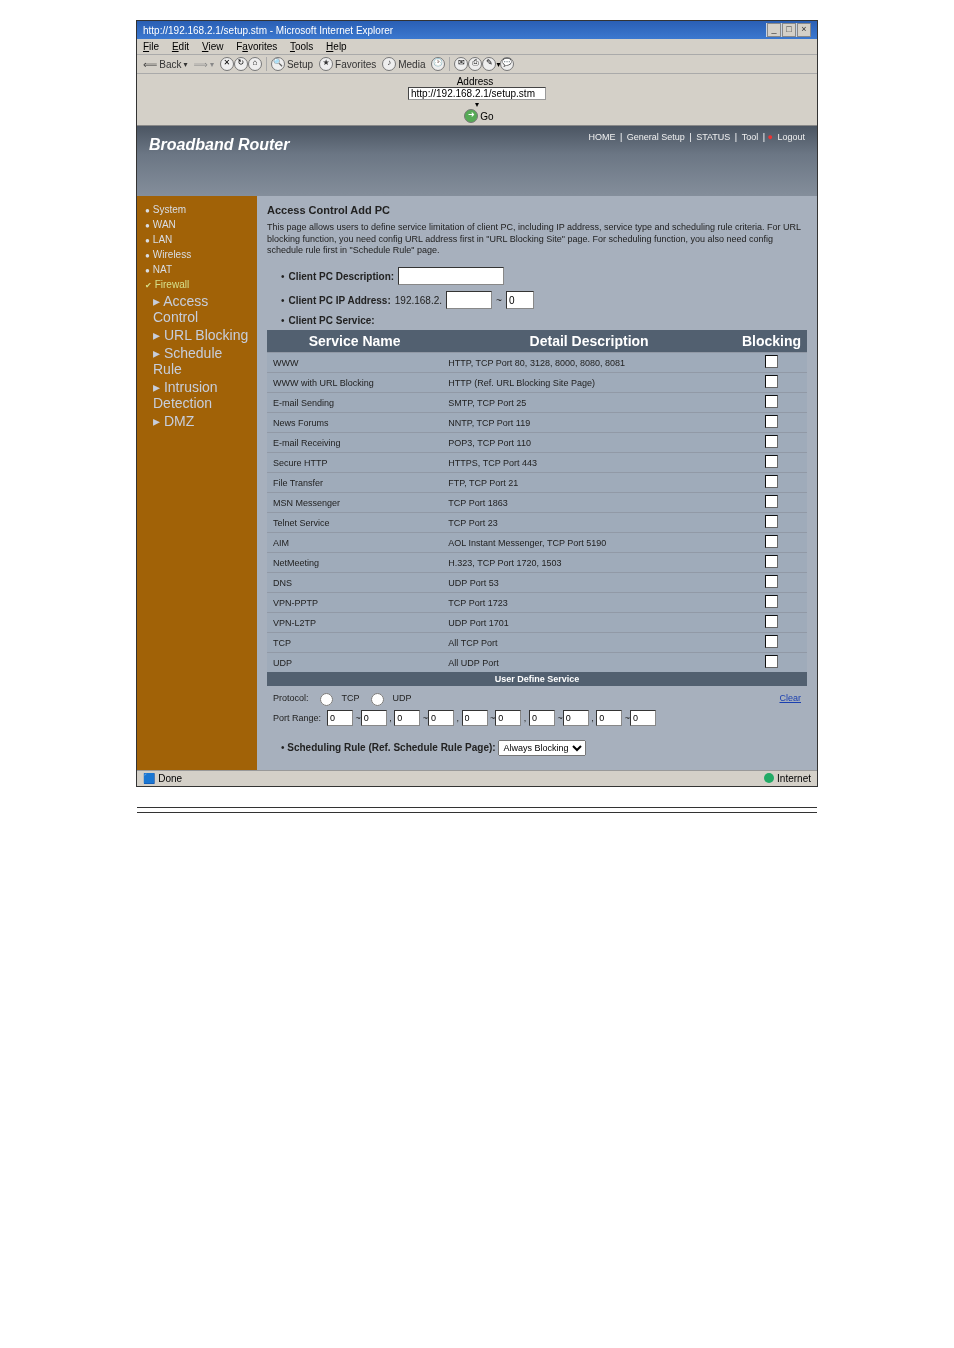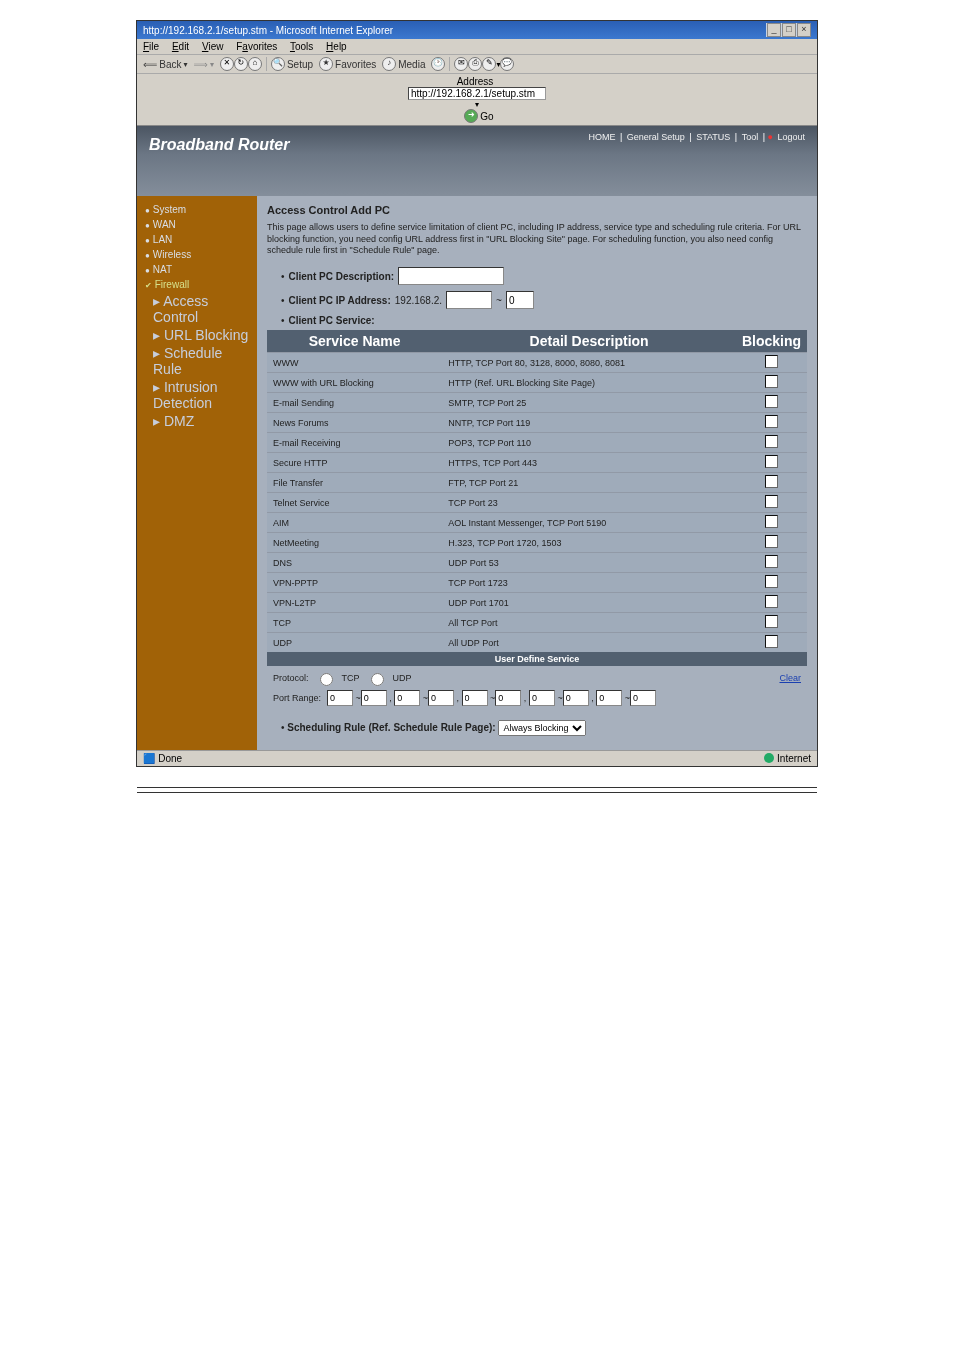--- a/index.html
+++ b/index.html
@@ -201,20 +201,25 @@
                 <td>Secure HTTP</td>
                 <td>HTTPS, TCP Port 443</td>
                 <td class="ck"><span class="ckbox"></span></td>
               </tr>
               <tr>
                 <td>File Transfer</td>
                 <td>FTP, TCP Port 21</td>
                 <td class="ck"><span class="ckbox"></span></td>
               </tr>
               <tr>
+                <td>MSN Messenger</td>
+                <td>TCP Port 1863</td>
+                <td class="ck"><span class="ckbox"></span></td>
+              </tr>
+              <tr>
                 <td>Telnet Service</td>
                 <td>TCP Port 23</td>
                 <td class="ck"><span class="ckbox"></span></td>
               </tr>
               <tr>
                 <td>AIM</td>
                 <td>AOL Instant Messenger, TCP Port 5190</td>
                 <td class="ck"><span class="ckbox"></span></td>
               </tr>
               <tr>

